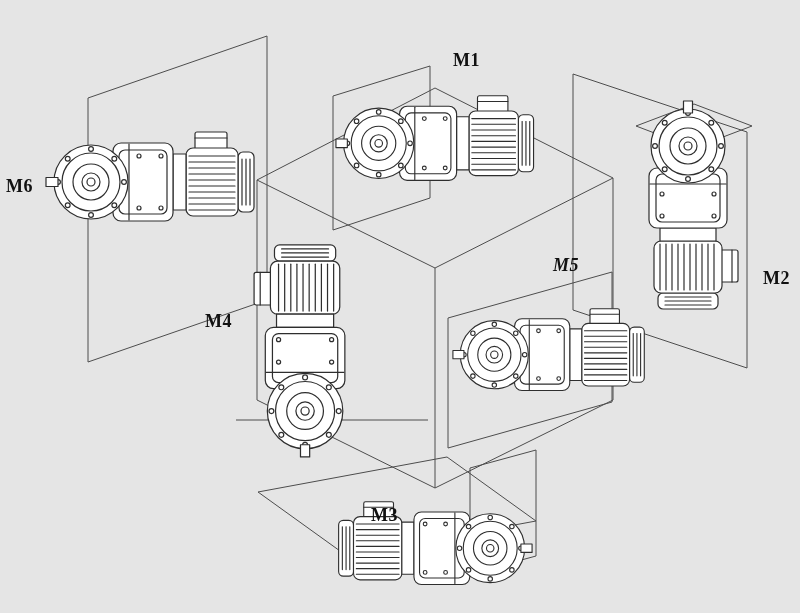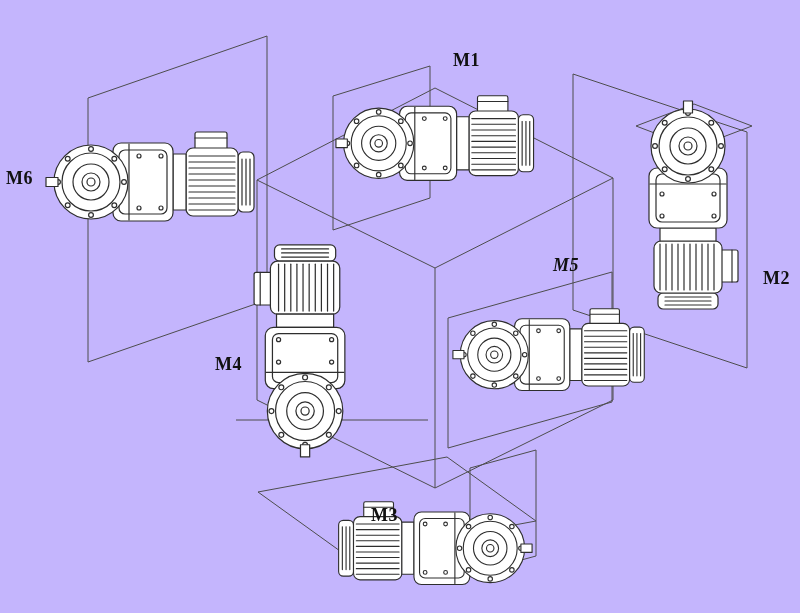--- a/index.html
+++ b/index.html
@@ -1,20 +1,20 @@
 <!DOCTYPE html>
 <html><head>
 <meta charset="utf-8">
 <style>
   html, body { margin: 0; padding: 0; background: #ffffff; }
   .stage {
     position: relative;
     width: 800px;
     height: 613px;
-    background: #c4b5fd;
+    background: #e5e5e5;
     overflow: hidden;
     font-family: "Liberation Serif", serif;
   }
   .stage svg { position: absolute; left: 0; top: 0; }
   .pos-label {
     position: absolute;
     font-weight: bold;
     font-size: 18px;
     color: #111111;
     letter-spacing: 0.5px;
@@ -118,17 +118,17 @@
       <use href="#gm" transform="translate(452,305) scale(0.92)"></use>
     </g>
     <g>
       <use href="#gm" transform="translate(533,498) scale(-0.93,0.93)"></use>
     </g>
   </svg>
 
   <div class="pos-label" style="left:453px; top:50px;">M1</div>
   <div class="pos-label" style="left:763px; top:268px;">M2</div>
   <div class="pos-label" style="left:371px; top:505px;">M3</div>
-  <div class="pos-label" style="left:215px; top:311px;margin-top:43px;">M4</div>
+  <div class="pos-label" style="left:205px; top:311px;">M4</div>
   <div class="pos-label" style="left:553px; top:255px;font-style:italic;">M5</div>
-  <div class="pos-label" style="left:6px; top:168px;">M6</div>
+  <div class="pos-label" style="left:6px; top:176px;">M6</div>
 
 </div>
 
 </body></html>

